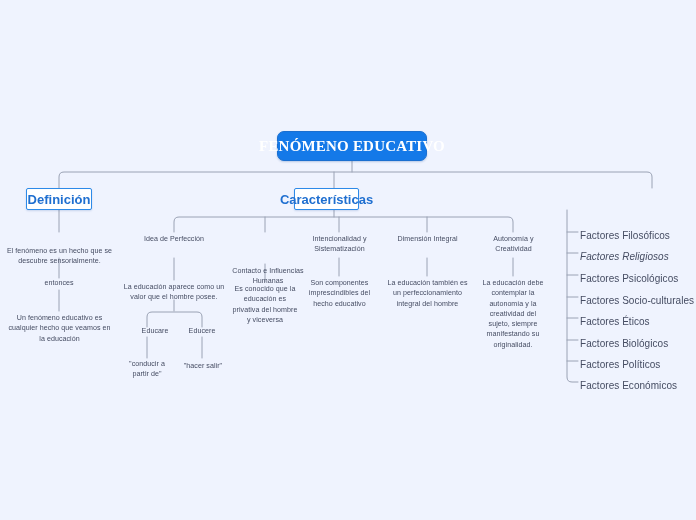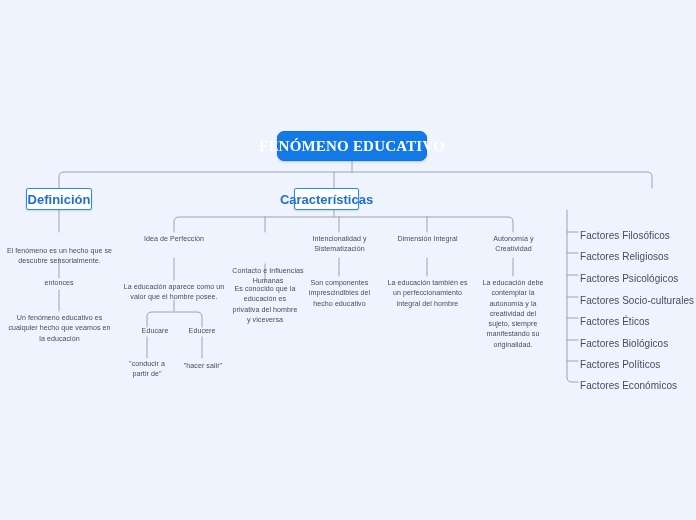--- a/index.html
+++ b/index.html
@@ -176,21 +176,21 @@
 
   <div class="text-node" style="left:394px; top:234px; width:67px;">Dimensión Integral</div>
 
   <div class="text-node" style="left:385px; top:278px; width:85px;">La educación también es un perfeccionamiento integral del hombre</div>
 
   <div class="text-node" style="left:480px; top:234px; width:67px;">Autonomía y Creatividad</div>
 
   <div class="text-node" style="left:481px; top:278px; width:64px;">La educación debe contemplar la autonomía y la creatividad del sujeto, siempre manifestando su originalidad.</div>
 
   <div class="factor-item" style="top:229px;">Factores Filosóficos</div>
-  <div class="factor-item" style="top:250px;">Factores Religiosos</div>
+  <div class="factor-item" style="top:250px;font-style:italic;">Factores Religiosos</div>
   <div class="factor-item" style="top:272px;">Factores Psicológicos</div>
   <div class="factor-item" style="top:294px;">Factores Socio-culturales</div>
   <div class="factor-item" style="top:315px;">Factores Éticos</div>
   <div class="factor-item" style="top:337px;">Factores Biológicos</div>
   <div class="factor-item" style="top:358px;">Factores Políticos</div>
   <div class="factor-item" style="top:379px;">Factores Económicos</div>
 
 </div>
 
 </body></html>

